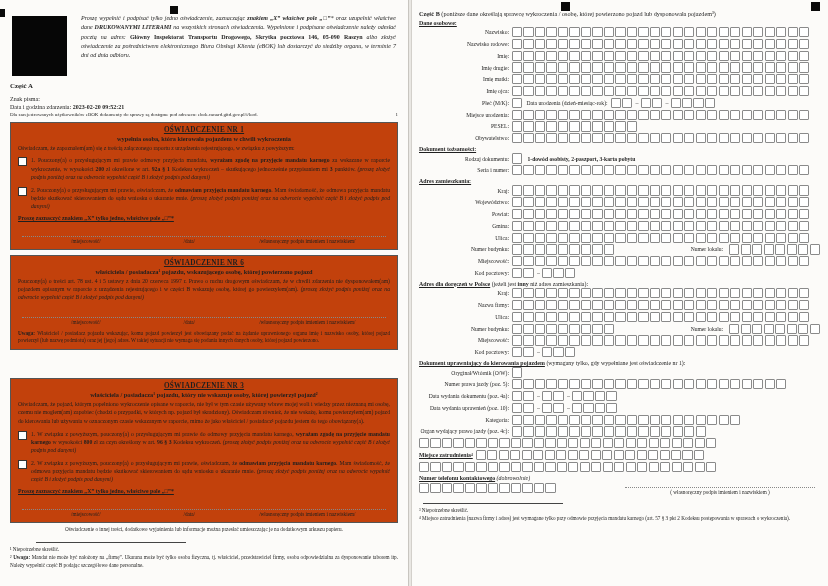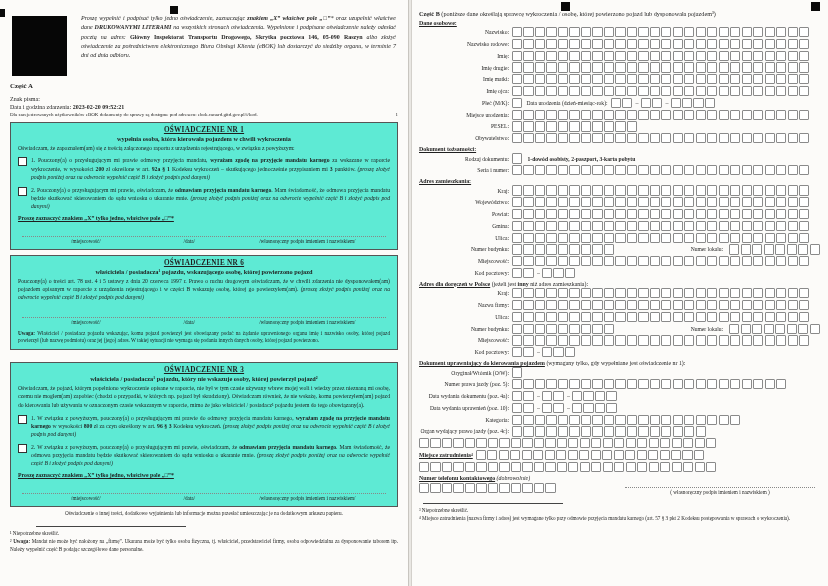--- a/index.html
+++ b/index.html
@@ -9,21 +9,21 @@
   #page-left{left:0;width:409px;border-right:1px solid #c8c5c0;padding:6px 10px 4px 10px;}
   #page-right{left:411px;width:417px;border-left:1px solid #d3d0cb;padding:4px 7px 2px 7px;}
   .mark{position:absolute;background:#0a0a0a;}
   
   .p1-top{display:flex;gap:14px;margin:8px 0 6px 0;}
   .redaction{width:55px;height:60px;background:#060606;flex:none;margin-left:2px;margin-top:2px;}
   .p1-header{flex:1;font-size:6px;line-height:1.55;text-align:justify;padding-right:2px;}
   .part-a{font-weight:bold;font-size:6.8px;margin:6px 0 7px 0;}
   .line6{font-size:6px;margin:1.5px 0;}
   .ebok{display:flex;justify-content:space-between;font-size:5px;margin:2px 0 1px 0;}
-  .decl{border:1px solid #555;padding:3px 7px 5px 7px;margin-top:5px;background:#5eead4;}
+  .decl{border:1px solid #555;padding:3px 7px 5px 7px;margin-top:5px;background:#c2410c;}
   .decl-title{font-size:7.2px;font-weight:bold;text-decoration:underline;text-align:center;letter-spacing:.3px;}
   .decl-subtitle{font-size:6.3px;font-weight:bold;text-align:center;margin:1px 0 2px 0;}
   .decl-body{font-size:5.7px;text-align:justify;line-height:1.45;}
   .opt{display:flex;margin:4.5px 0;}
   .cb{width:7px;height:7px;border:1px solid #333;flex:none;margin:1px 4px 0 0;background:#fff;}
   .opt .txt{font-size:5.7px;text-align:justify;line-height:1.45;}
   .mark-note{font-size:5.8px;font-weight:bold;text-decoration:underline;margin-top:4px;}
   .sig-row{display:flex;justify-content:space-between;margin-top:8px;padding:0 4px;}
   .sig{text-align:center;font-size:5.2px;}
   .sig .line{border-bottom:1px dotted #888;height:7px;margin-bottom:1px;}
@@ -97,21 +97,21 @@
     <div class="decl-subtitle">właściciela / posiadacza¹ pojazdu, wskazującego osobę, której powierzono pojazd</div>
     <div class="decl-body"><span>Pouczony(a) o treści art. 78 ust. 4 i 5 ustawy z dnia 20 czerwca 1997 r. Prawo o ruchu drogowym oświadczam, że w chwili zdarzenia nie dysponowałem(am) pojazdem opisanym w raporcie z urządzenia rejestrującego i w części B wskazuję osobę, której go powierzyłem(am). </span><span class="i">(proszę złożyć podpis poniżej oraz na odwrocie wypełnić część B i złożyć podpis pod danymi)</span></div>
     <div class="sig-row">
       <div class="sig s1"><div class="line"></div><span>/miejscowość/</span></div>
       <div class="sig s2"><div class="line"></div><span>/data/</span></div>
       <div class="sig s3"><div class="line"></div><span>/własnoręczny podpis imieniem i nazwiskiem/</span></div>
     </div>
     <div class="uwaga"><span class="b">Uwaga:</span><span> Właściciel / posiadacz pojazdu wskazując, komu pojazd powierzył jest obowiązany podać na żądanie uprawnionego organu imię i nazwisko osoby, której pojazd powierzył (lub nazwę podmiotu) oraz jej (jego) adres. W takiej sytuacji nie wymaga się podania innych danych osoby, której pojazd powierzono.</span></div>
   </div>
 
-  <div class="decl" style="margin-top:12px;">
+  <div class="decl" style="margin-top:28px;">
     <div class="decl-title">OŚWIADCZENIE NR 3</div>
     <div class="decl-subtitle">właściciela / posiadacza¹ pojazdu, który nie wskazuje osoby, której powierzył pojazd²</div>
     <div class="decl-body">Oświadczam, że pojazd, którym popełniono wykroczenie opisane w raporcie, nie był w tym czasie używany wbrew mojej woli i wiedzy przez nieznaną mi osobę, czemu nie mogłem(am) zapobiec (chodzi o przypadki, w których np. pojazd był skradziony). Oświadczam również, że nie wskażę, komu powierzyłem(am) pojazd do kierowania lub używania w oznaczonym czasie wskazanym w raporcie, mimo że jako właściciel / posiadacz¹ pojazdu jestem do tego obowiązany(a).</div>
     <div class="opt">
       <span class="cb"></span>
       <span class="txt"><span>1. W związku z powyższym, pouczony(a) o przysługującym mi prawie do odmowy przyjęcia mandatu karnego, </span><span class="b">wyrażam zgodę na przyjęcie mandatu karnego</span><span> w wysokości </span><span class="b">800</span><span> zł za czyn określony w art. </span><span class="b">96 § 3</span><span> Kodeksu wykroczeń. </span><span class="i">(proszę złożyć podpis poniżej oraz na odwrocie wypełnić część B i złożyć podpis pod danymi)</span></span>
     </div>
     <div class="opt">
       <span class="cb"></span>
       <span class="txt"><span>2. W związku z powyższym, pouczony(a) o przysługującym mi prawie, oświadczam, że </span><span class="b">odmawiam przyjęcia mandatu karnego</span><span>. Mam świadomość, że odmowa przyjęcia mandatu będzie skutkować skierowaniem do sądu wniosku o ukaranie mnie. </span><span class="i">(proszę złożyć podpis poniżej oraz na odwrocie wypełnić część B i złożyć podpis pod danymi)</span></span>

